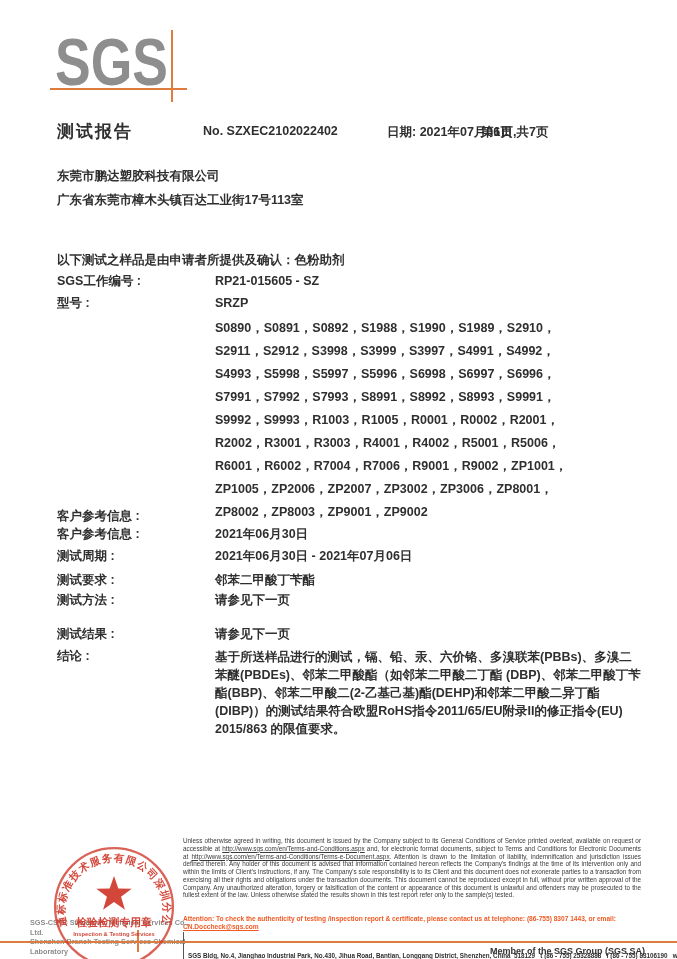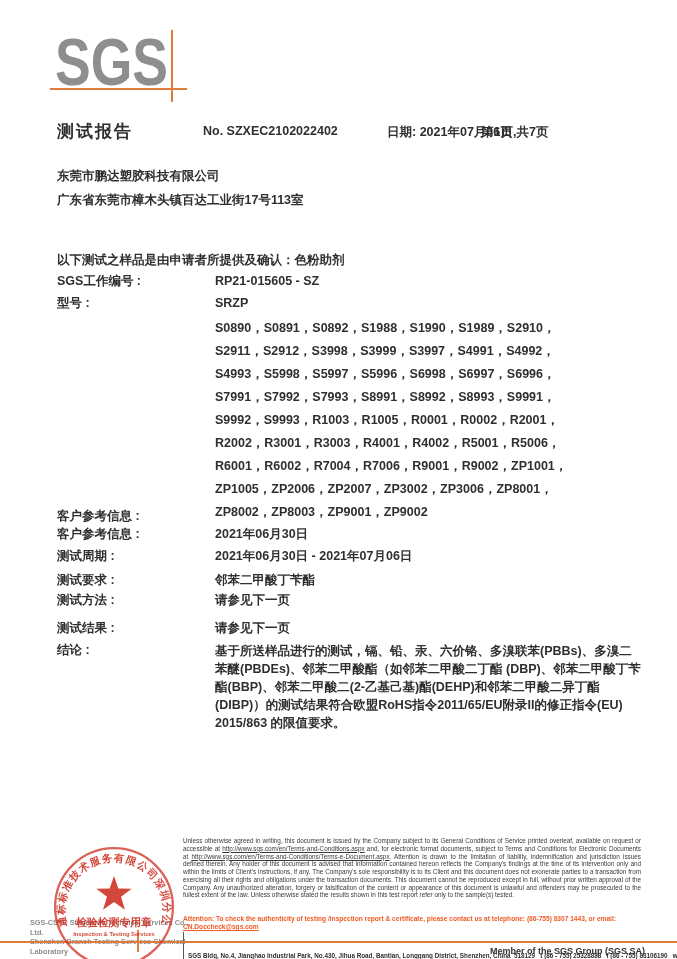--- a/index.html
+++ b/index.html
@@ -28,21 +28,21 @@
   .applicant { position:absolute; left:57px; top:164px; font-size:12.5px; font-weight:700; line-height:24px; }
   
   .info { position:absolute; left:57px; top:252px; width:586px; font-size:12.5px; font-weight:700; }
   .intro { margin-bottom:5px; line-height:16px; }
   .row { display:flex; align-items:flex-start; margin-bottom:6px; }
   .row .lbl { width:158px; flex:0 0 158px; line-height:16px; }
   .row .val { flex:1; line-height:16px; }
   .row-refs { margin-bottom:2px;align-items:flex-end; }
   .row-refs .val { white-space:pre-line; line-height:23px; }
   .row-req { margin-bottom:4px;margin-top:8px; }
-  .row-result { margin-top:12px; margin-bottom:6px; }
+  .row-result { margin-top:18px; margin-bottom:6px; }
   .row-conclusion .val { line-height:18px; max-width:428px; }
   
   .disclaimer {
     position:absolute; left:183px; top:837px; width:458px;
     font-size:6.35px; line-height:7.75px; text-align:justify; color:#3a3a3a; font-weight:400;
   }
   .u { text-decoration:underline; }
   .attention {
     position:absolute; left:183px; top:915px; width:458px;
     font-size:6.6px; line-height:8px; font-weight:700; color:#f15a24;

